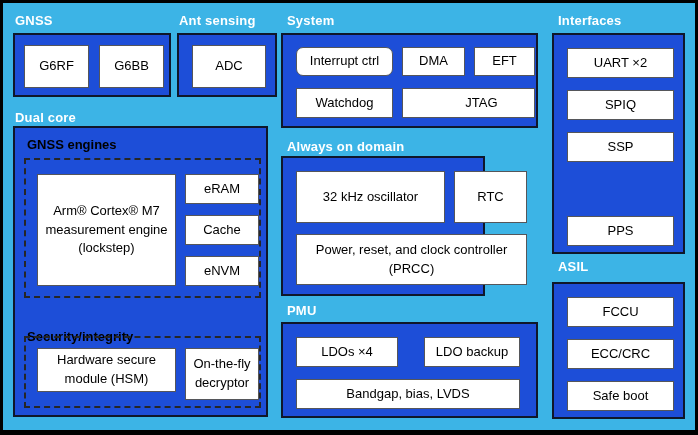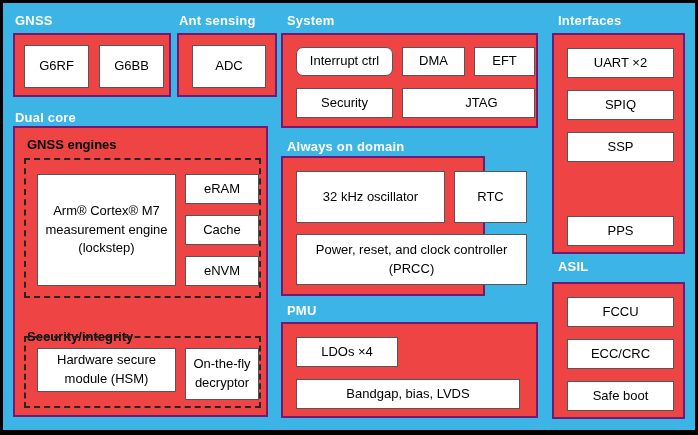--- a/index.html
+++ b/index.html
@@ -16,22 +16,22 @@
   .sec-label{
     position:absolute;
     color:#ffffff;
     font-weight:bold;
     font-size:13px;
     letter-spacing:.2px;
     white-space:nowrap;
   }
   .panel{
     position:absolute;
-    background:#ef4444;
-    border:2px solid #701a75;
+    background:#1d4ed8;
+    border:2px solid #0f172a;
     box-sizing:border-box;
   }
   .inner-label{
     position:absolute;
     color:#000000;
     font-weight:bold;
     font-size:13px;
     white-space:nowrap;
   }
   .dashed{
@@ -91,35 +91,36 @@
       <div class="box" style="left:159px;top:10px;width:74px;height:52px;">On-the-fly
 decryptor</div>
     </div>
   </div>
 
   <div class="sec-label" style="left:284px;top:10px;">System</div>
   <div class="panel" style="left:278px;top:30px;width:257px;height:95px;">
     <div class="box" style="left:13px;top:12px;width:97px;height:29px;border-radius:7px;">Interrupt ctrl</div>
     <div class="box" style="left:119px;top:12px;width:63px;height:29px;">DMA</div>
     <div class="box" style="left:191px;top:12px;width:61px;height:29px;text-align:center;">EFT</div>
-    <div class="box" style="left:13px;top:53px;width:97px;height:30px;">Security</div>
+    <div class="box" style="left:13px;top:53px;width:97px;height:30px;">Watchdog</div>
     <div class="box" style="left:119px;top:53px;width:133px;height:30px;padding-left:28px;">JTAG</div>
   </div>
 
   <div class="sec-label" style="left:284px;top:136px;">Always on domain</div>
   <div class="panel" style="left:278px;top:153px;width:204px;height:140px;">
     <div class="box" style="left:13px;top:13px;width:149px;height:52px;">32 kHz oscillator</div>
     <div class="box" style="left:171px;top:13px;width:73px;height:52px;">RTC</div>
     <div class="box" style="left:13px;top:76px;width:231px;height:51px;">Power, reset, and clock controller
 (PRCC)</div>
   </div>
 
   <div class="sec-label" style="left:284px;top:300px;">PMU</div>
   <div class="panel" style="left:278px;top:319px;width:257px;height:96px;">
     <div class="box" style="left:13px;top:13px;width:102px;height:30px;">LDOs ×4</div>
+    <div class="box" style="left:141px;top:13px;width:96px;height:30px;">LDO backup</div>
     <div class="box" style="left:13px;top:55px;width:224px;height:30px;">Bandgap, bias, LVDS</div>
   </div>
 
   <div class="sec-label" style="left:555px;top:10px;">Interfaces</div>
   <div class="panel" style="left:549px;top:30px;width:133px;height:221px;">
     <div class="box" style="left:13px;top:13px;width:107px;height:30px;">UART ×2</div>
     <div class="box" style="left:13px;top:55px;width:107px;height:30px;">SPIQ</div>
     <div class="box" style="left:13px;top:97px;width:107px;height:30px;">SSP</div>
     <div class="box" style="left:13px;top:181px;width:107px;height:30px;">PPS</div>
   </div>

